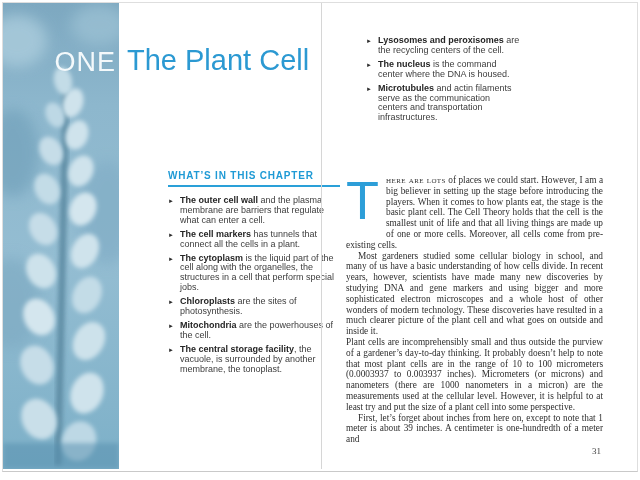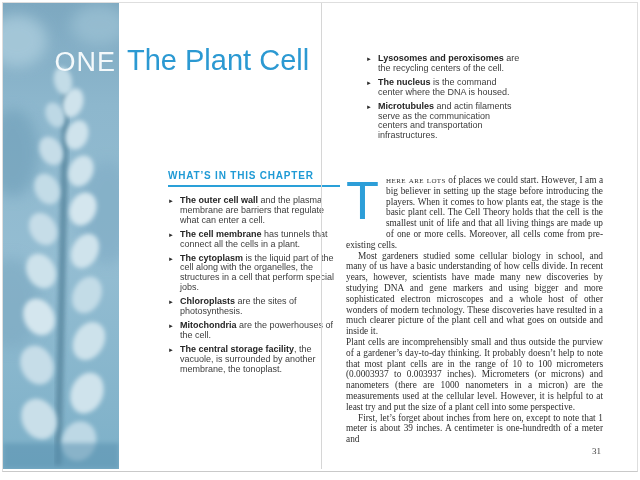--- a/index.html
+++ b/index.html
@@ -22,21 +22,21 @@
   #left-col{position:absolute;left:124px;top:167px;width:172px;margin-left:41px;}
   .kicker{font-size:10px;font-weight:bold;color:#1f9ad5;letter-spacing:0.8px;}
   .rule{height:2px;background:#2aa0d8;margin-top:4px;}
   ul.blist{list-style:none;margin:9px 0 0 0;padding:0;}
   ul.blist li{position:relative;padding-left:12px;margin:0 0 4px 0;
               font-size:9px;line-height:9.9px;color:#3d3d3d;}
   ul.blist .bm{position:absolute;left:0;top:1px;font-size:6px;color:#2b2b2b;}
   ul.blist b{color:#262626;}
 
   
-  #right-bullets{position:absolute;left:363px;top:42px;width:156px;}
+  #right-bullets{position:absolute;left:363px;top:24px;width:156px;}
   #right-body{position:absolute;left:343px;top:172px;width:257px;
               font-family:"Liberation Serif",serif;font-size:9.3px;line-height:10.8px;
               color:#2e2e2e;text-align:justify;}
   #right-body p{margin:0;}
   #right-body .indent{text-indent:12px;}
   .dropcap{float:left;font-family:"Liberation Sans",sans-serif;font-size:54px;
            line-height:46px;height:52px;padding:2px 7px 0 0;color:#2d9ed8;font-weight:400;}
   .lead-sc{font-variant:small-caps;letter-spacing:0.4px;}
   .size-head{font-family:"Liberation Sans",sans-serif;font-size:10px;font-weight:bold;
              color:#bb4a70;letter-spacing:0.6px;margin:7px 0 2px 0 !important;text-align:left;}
@@ -95,21 +95,21 @@
     </div>
 
     <div id="chapter-num">ONE</div>
     <div id="chapter-title">The Plant Cell</div>
 
     <div id="left-col">
       <div class="kicker">WHAT’S IN THIS CHAPTER</div>
       <div class="rule"></div>
       <ul class="blist" id="left-list">
           <li><span class="bm">►</span><b>The outer cell wall</b> and the plasma membrane are barriers that regulate what can enter a cell.</li>
-          <li><span class="bm">►</span><b>The cell membrane</b> has tunnels that connect all the cells in a plant.</li>
+          <li><span class="bm">►</span><b>The cell markers</b> has tunnels that connect all the cells in a plant.</li>
           <li><span class="bm">►</span><b>The cytoplasm</b> is the liquid part of the cell along with the organelles, the structures in a cell that perform special jobs.</li>
           <li><span class="bm">►</span><b>Chloroplasts</b> are the sites of photosynthesis.</li>
           <li><span class="bm">►</span><b>Mitochondria</b> are the powerhouses of the cell.</li>
           <li><span class="bm">►</span><b>The central storage facility</b>, the vacuole, is surrounded by another membrane, the tonoplast.</li>
         </ul>
     </div>
 
     <div id="right-bullets">
       <ul class="blist" id="right-list">
           <li><span class="bm">►</span><b>Lysosomes and peroxisomes</b> are the recycling centers of the cell.</li>

